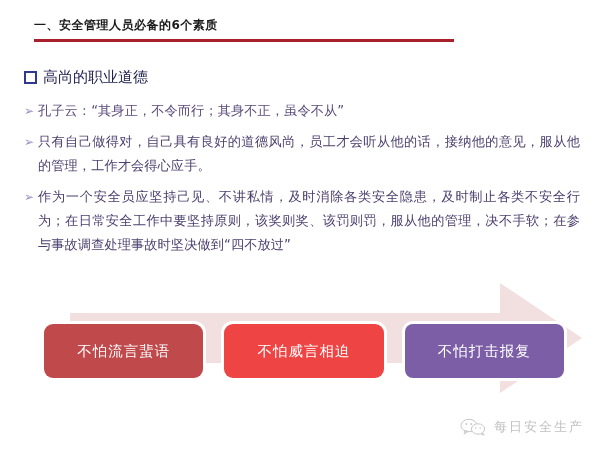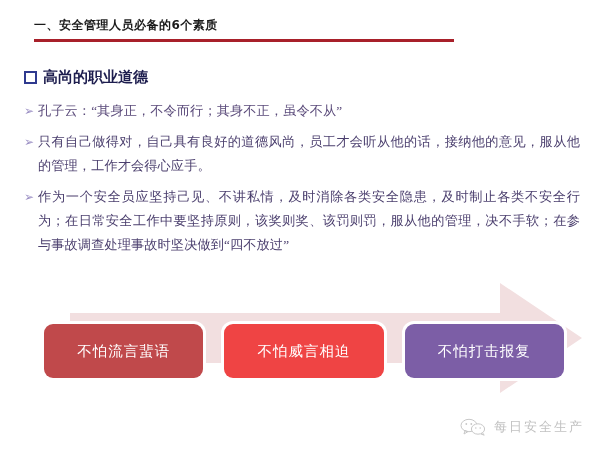--- a/index.html
+++ b/index.html
@@ -55,21 +55,21 @@
   .sq-bullet {
     width: 9px;
     height: 9px;
     border: 2px solid #2f3a8f;
     background: #ffffff;
     display: inline-block;
     flex: 0 0 auto;
   }
   .subhead-text {
     font-size: 15px;
-    font-weight: bold;
+    font-weight: normal;
     color: #1d1d4e;
     line-height: 1.3;
     white-space: nowrap;
   }
 
   
   .bullets {
     position: absolute;
     left: 24px;
     top: 99px;
@@ -89,21 +89,20 @@
     color: #9b8fc4;
     text-align: left;
   }
   .bullet-text {
     flex: 1 1 auto;
     font-size: 13.2px;
     line-height: 24px;
     color: #4b3f6e;
     letter-spacing: 0.1px;
     text-align: justify;
-    font-family: Liberation Serif, serif;
   }
   .bullet-text.quote {
     color: #5a4a7a;
   }
 
   
   .arrow-wrap {
     position: absolute;
     left: 70px;
     top: 283px;
@@ -133,21 +132,21 @@
     display: flex;
     align-items: center;
     justify-content: center;
     color: #ffffff;
     font-size: 14.5px;
     letter-spacing: 1px;
     box-shadow: 0 0 0 3px #ffffff;
   }
   .pill.red    { background: #c0494b; }
   .pill.green  { background: #ef4444; }
-  .pill.purple { background: #7c5ea6; }
+  .pill.purple { background: #7c5ea6; border-radius: 8px; }
 
   
   .footer-logo {
     position: absolute;
     right: 16px;
     bottom: 14px;
     display: flex;
     align-items: center;
     gap: 8px;
     opacity: 0.55;

